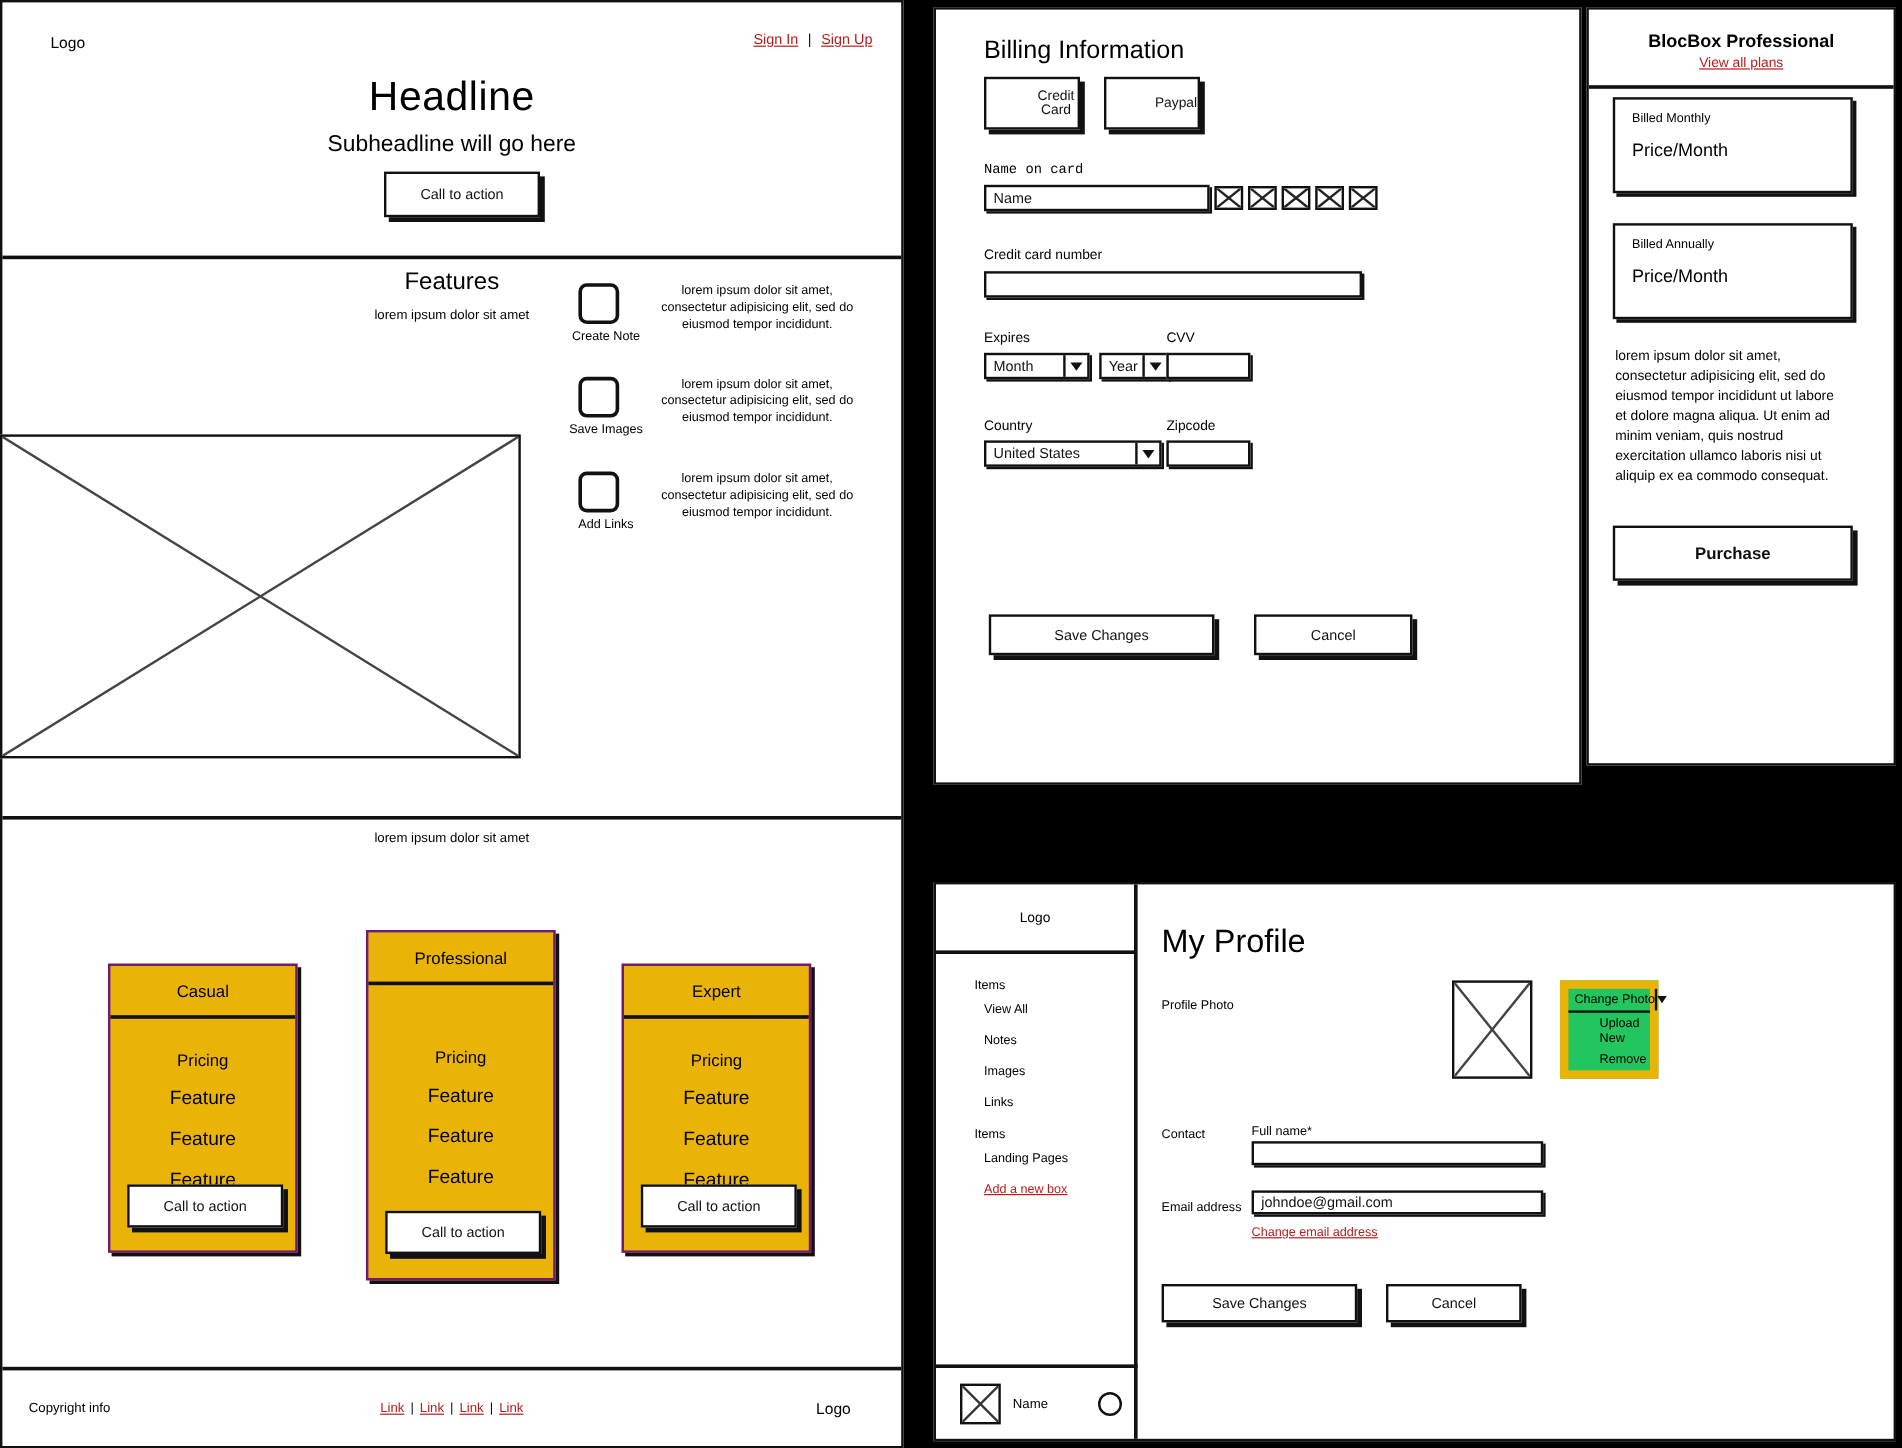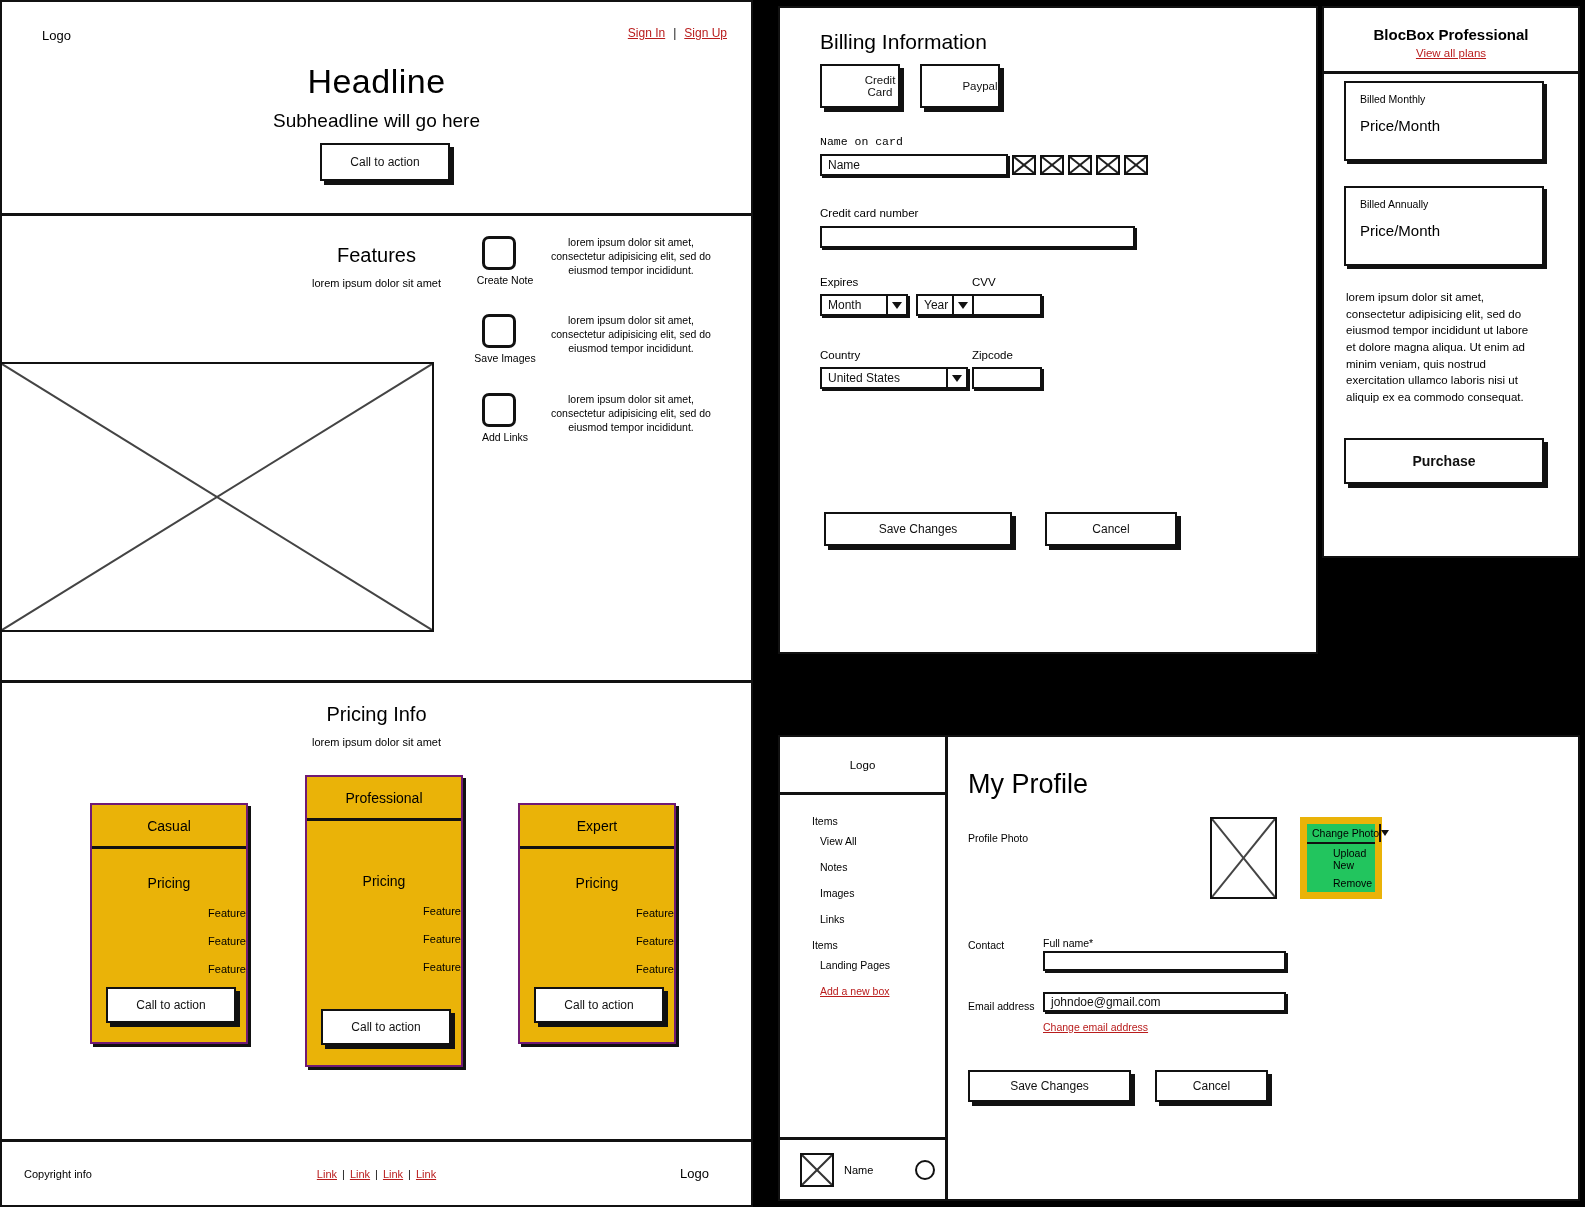--- a/index.html
+++ b/index.html
@@ -43,55 +43,55 @@
   #panelA { left:0; top:0; width:753px; height:1207px; }
   #panelA .hero { position:relative; height:211px; }
   #panelA .logo-tl { position:absolute; left:40px; top:26px; font-size:13px; }
   #panelA .authlinks { position:absolute; right:24px; top:24px; font-size:12px; display:flex; align-items:center; gap:8px; }
   #panelA .authsep { color:#111; }
   #panelA h1.headline { position:absolute; left:0; right:0; top:60px; text-align:center; font-size:34px; font-weight:normal; letter-spacing:.5px; }
   #panelA .subheadline { position:absolute; left:0; right:0; top:108px; text-align:center; font-size:19px; }
   #panelA .cta-hero { position:absolute; left:318px; top:141px; width:130px; height:38px; }
 
   #panelA .features { position:relative; height:467px; border-top:3px solid #111; }
-  #panelA .feat-title { text-align:center; font-size:20px; margin-top:28px; }
+  #panelA .feat-title { text-align:center; font-size:20px; margin-top:8px; }
   #panelA .feat-sub { text-align:center; font-size:11px; margin-top:10px; }
   #panelA .feat-img { position:absolute; left:-2px; top:146px; width:434px; height:270px; border:2px solid #111; background:#fff; }
   #panelA .feat-list { position:absolute; left:470px; top:20px; width:260px; }
   .feat-row { position:absolute; width:240px; }
   .feat-icon { position:absolute; left:10px; top:0; width:34px; height:34px; border:3px solid #111; border-radius:7px; background:#fff; }
   .feat-icon-label { position:absolute; left:0; top:38px; width:66px; text-align:center; font-size:10.5px; }
   .feat-text { position:absolute; left:78px; top:0; width:162px; font-size:10.5px; line-height:1.32; text-align:center; }
 
   #panelA .pricing { position:relative; height:455px; border-top:3px solid #111; }
   #panelA .pr-title { text-align:center; font-size:20px; margin-top:20px; }
   #panelA .pr-sub { text-align:center; font-size:11px; margin-top:10px; }
   .plan { position:absolute; background:#eab308; border:2px solid #701a75; box-shadow: 3px 3px 0 #111; }
   .plan .plan-head { height:44px; display:flex; align-items:center; justify-content:center; font-size:14px; border-bottom:3px solid #111; }
   .plan .plan-price { text-align:center; font-size:14px; margin-top:26px; }
-  .plan .plan-feat { text-align:right; font-size:11px; margin-top:16px; }
+  .plan .plan-feat { text-align:center; font-size:16px; margin-top:16px; }
   .plan .plan-cta { position:absolute; left:14px; width:130px; height:36px; }
 
   #panelA .footer { position:absolute; left:0; bottom:0; width:100%; height:66px; border-top:3px solid #111; display:flex; align-items:center; }
   #panelA .copyright { position:absolute; left:22px; font-size:11px; }
   #panelA .footlinks { position:absolute; left:0; right:0; text-align:center; font-size:11px; }
   #panelA .footlinks span.sep { color:#111; margin:0 5px; }
   #panelA .footer-logo { position:absolute; right:42px; font-size:13px; }
 
   
   #panelB { left:778px; top:6px; width:540px; height:648px; }
   #panelB .b-title { font-size:21px; margin:22px 0 0 40px; }
   #panelB .tabs { position:absolute; left:40px; top:56px; display:flex; gap:20px; }
   #panelB .tab { width:80px; height:44px; font-size:11.5px;padding-left:40px; }
   #panelB .fld-label { position:absolute; font-size:11.5px; }
   #panelB .cards { position:absolute; display:flex; gap:4px; }
   #panelB .cardx { width:24px; height:20px; }
 
   
-  #panelC { left:1322px; top:6px; width:258px; height:552px; }
+  #panelC { left:1322px; top:6px; width:258px; height:632px; }
   #panelC .c-head { padding:18px 0 10px 0; text-align:center; border-bottom:3px solid #111; }
   #panelC .c-title { font-size:15px; font-weight:bold; }
   #panelC .c-viewall { font-size:11.5px; margin-top:4px; display:inline-block; }
   .billcard { position:absolute; left:20px; width:200px; height:80px; background:#fff; border:2px solid #111; box-shadow:3px 3px 0 #111; }
   .billcard .bc-top { font-size:10.5px; margin:10px 0 0 14px; }
   .billcard .bc-price { font-size:15px; margin:12px 0 0 14px; }
   #panelC .c-lorem { position:absolute; left:22px; top:281px; width:192px; font-size:11.5px; line-height:1.45; }
   #panelC .c-purchase { position:absolute; left:20px; top:430px; width:200px; height:46px; font-size:14px; font-weight:bold; }
 
   
@@ -159,21 +159,20 @@
         </div>
         <div class="feat-row" style="top:157px">
           <div class="feat-icon"></div>
           <div class="feat-icon-label">Add Links</div>
           <div class="feat-text">lorem ipsum dolor sit amet, consectetur adipisicing elit, sed do eiusmod tempor incididunt.</div>
         </div>
       </div>
     </div>
 
     <div class="pricing">
-      <div class="pr-title">Pricing Info</div>
       <div class="pr-sub">lorem ipsum dolor sit amet</div>
 
       <div class="plan" style="left:88px; top:120px; width:158px; height:241px;">
         <div class="plan-head">Casual</div>
         <div class="plan-price">Pricing</div>
         <div class="plan-feat">Feature</div>
         <div class="plan-feat">Feature</div>
         <div class="plan-feat">Feature</div>
         <div class="wf-btn plan-cta" style="top:182px">Call to action</div>
       </div>

